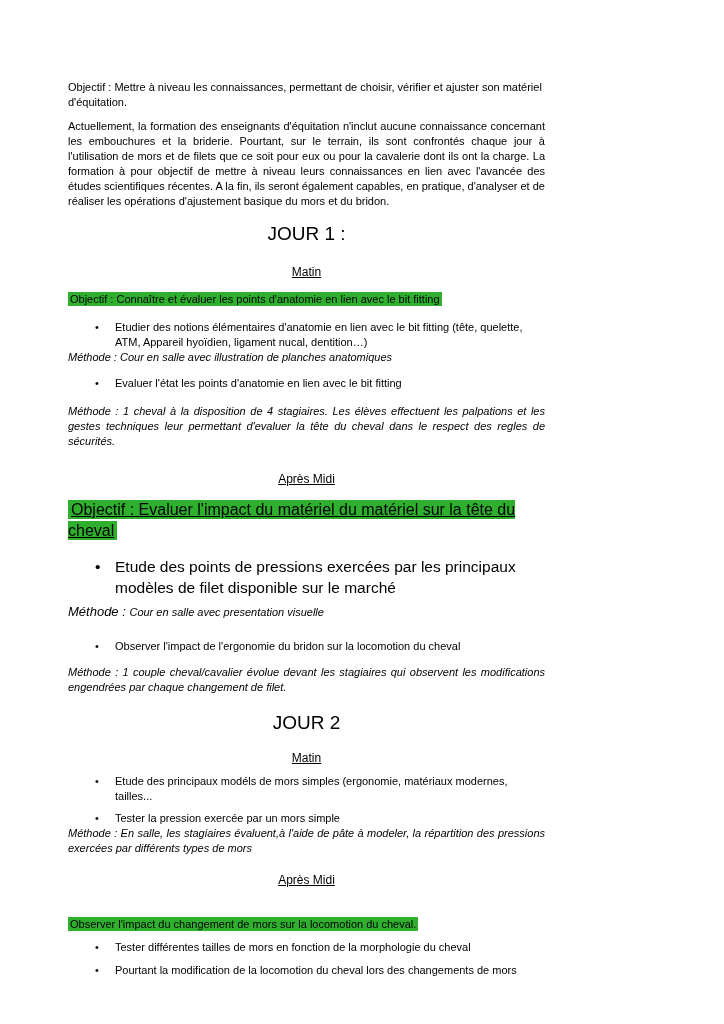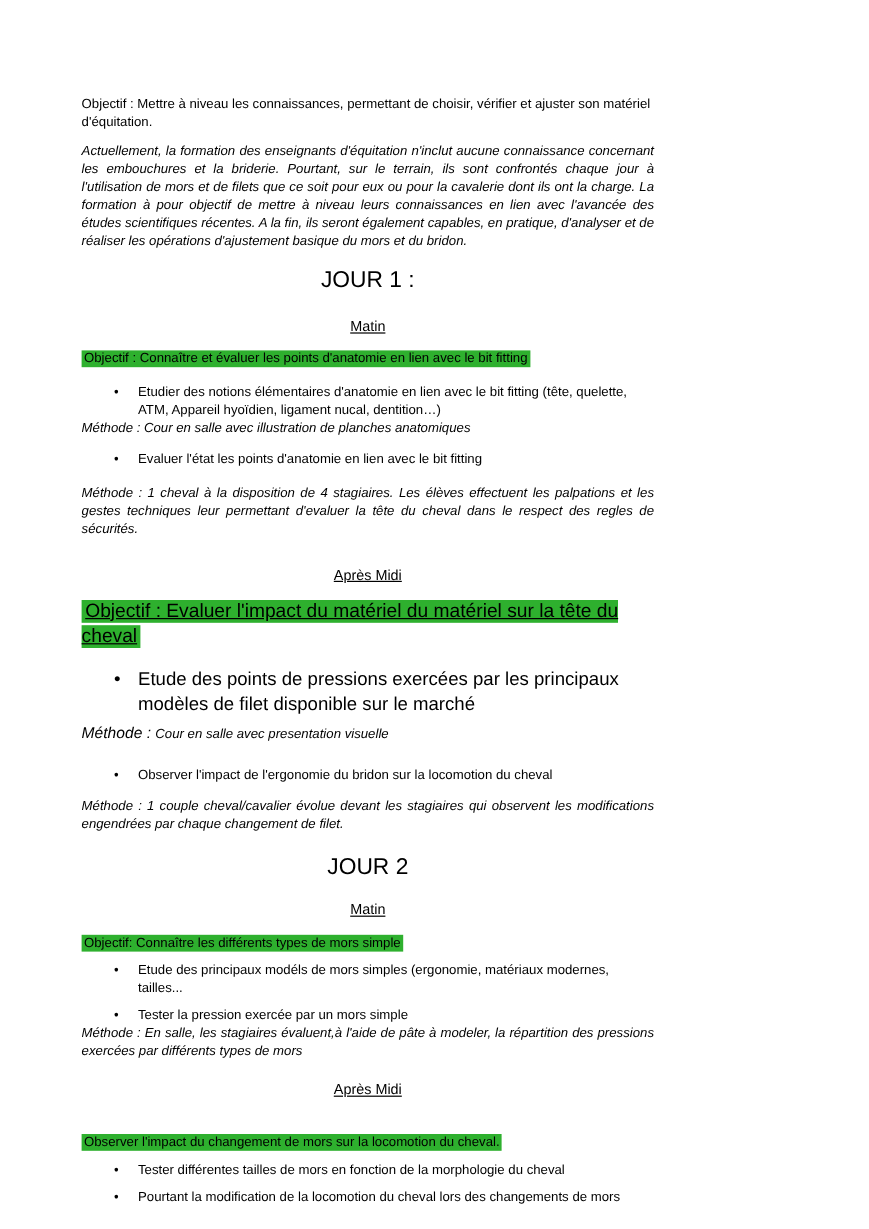--- a/index.html
+++ b/index.html
@@ -6,21 +6,21 @@
   * { box-sizing:border-box; }
   html,body { margin:0; padding:0; }
   body {
     width:724px; height:1024px; background:#ffffff;
     font-family:"Liberation Sans", sans-serif; color:var(--ink);
     overflow:hidden;
   }
   .page { width:612px; height:1024px; padding:80px 67px 0 68px; }
 
   .body-text { font-size:11px; line-height:15px; margin:0; }
-  .justify { text-align:justify;font-style:italic; }
+  .justify { text-align:justify; }
 
   .intro-context { margin-top:9px; }
 
   .day-title {
     font-size:19px; font-weight:normal; line-height:22px;
     text-align:center; margin:14px 0 0 0;
   }
   .day-title.jour2 { margin-top:17px; }
 
   .session-heading {
@@ -112,21 +112,20 @@
   <div class="bullet mt17">
     <span class="dot">•</span>
     <span>Observer l'impact de l'ergonomie du bridon sur la locomotion du cheval</span>
   </div>
   <p class="method gap11 justify">Méthode : 1 couple cheval/cavalier évolue devant les stagiaires qui observent les modifications engendrées par chaque changement de filet.</p>
 
   <h1 class="day-title jour2">JOUR 2</h1>
 
   <h2 class="session-heading m2">Matin</h2>
 
-  <p class="hl-line g2"><span class="hl">Objectif: Connaître les différents types de mors simple</span></p>
 
   <div class="bullet mt8">
     <span class="dot">•</span>
     <span>Etude des principaux modéls de mors simples (ergonomie, matériaux modernes, tailles...</span>
   </div>
 
   <div class="bullet mt7">
     <span class="dot">•</span>
     <span>Tester la pression exercée par un mors simple</span>
   </div>

